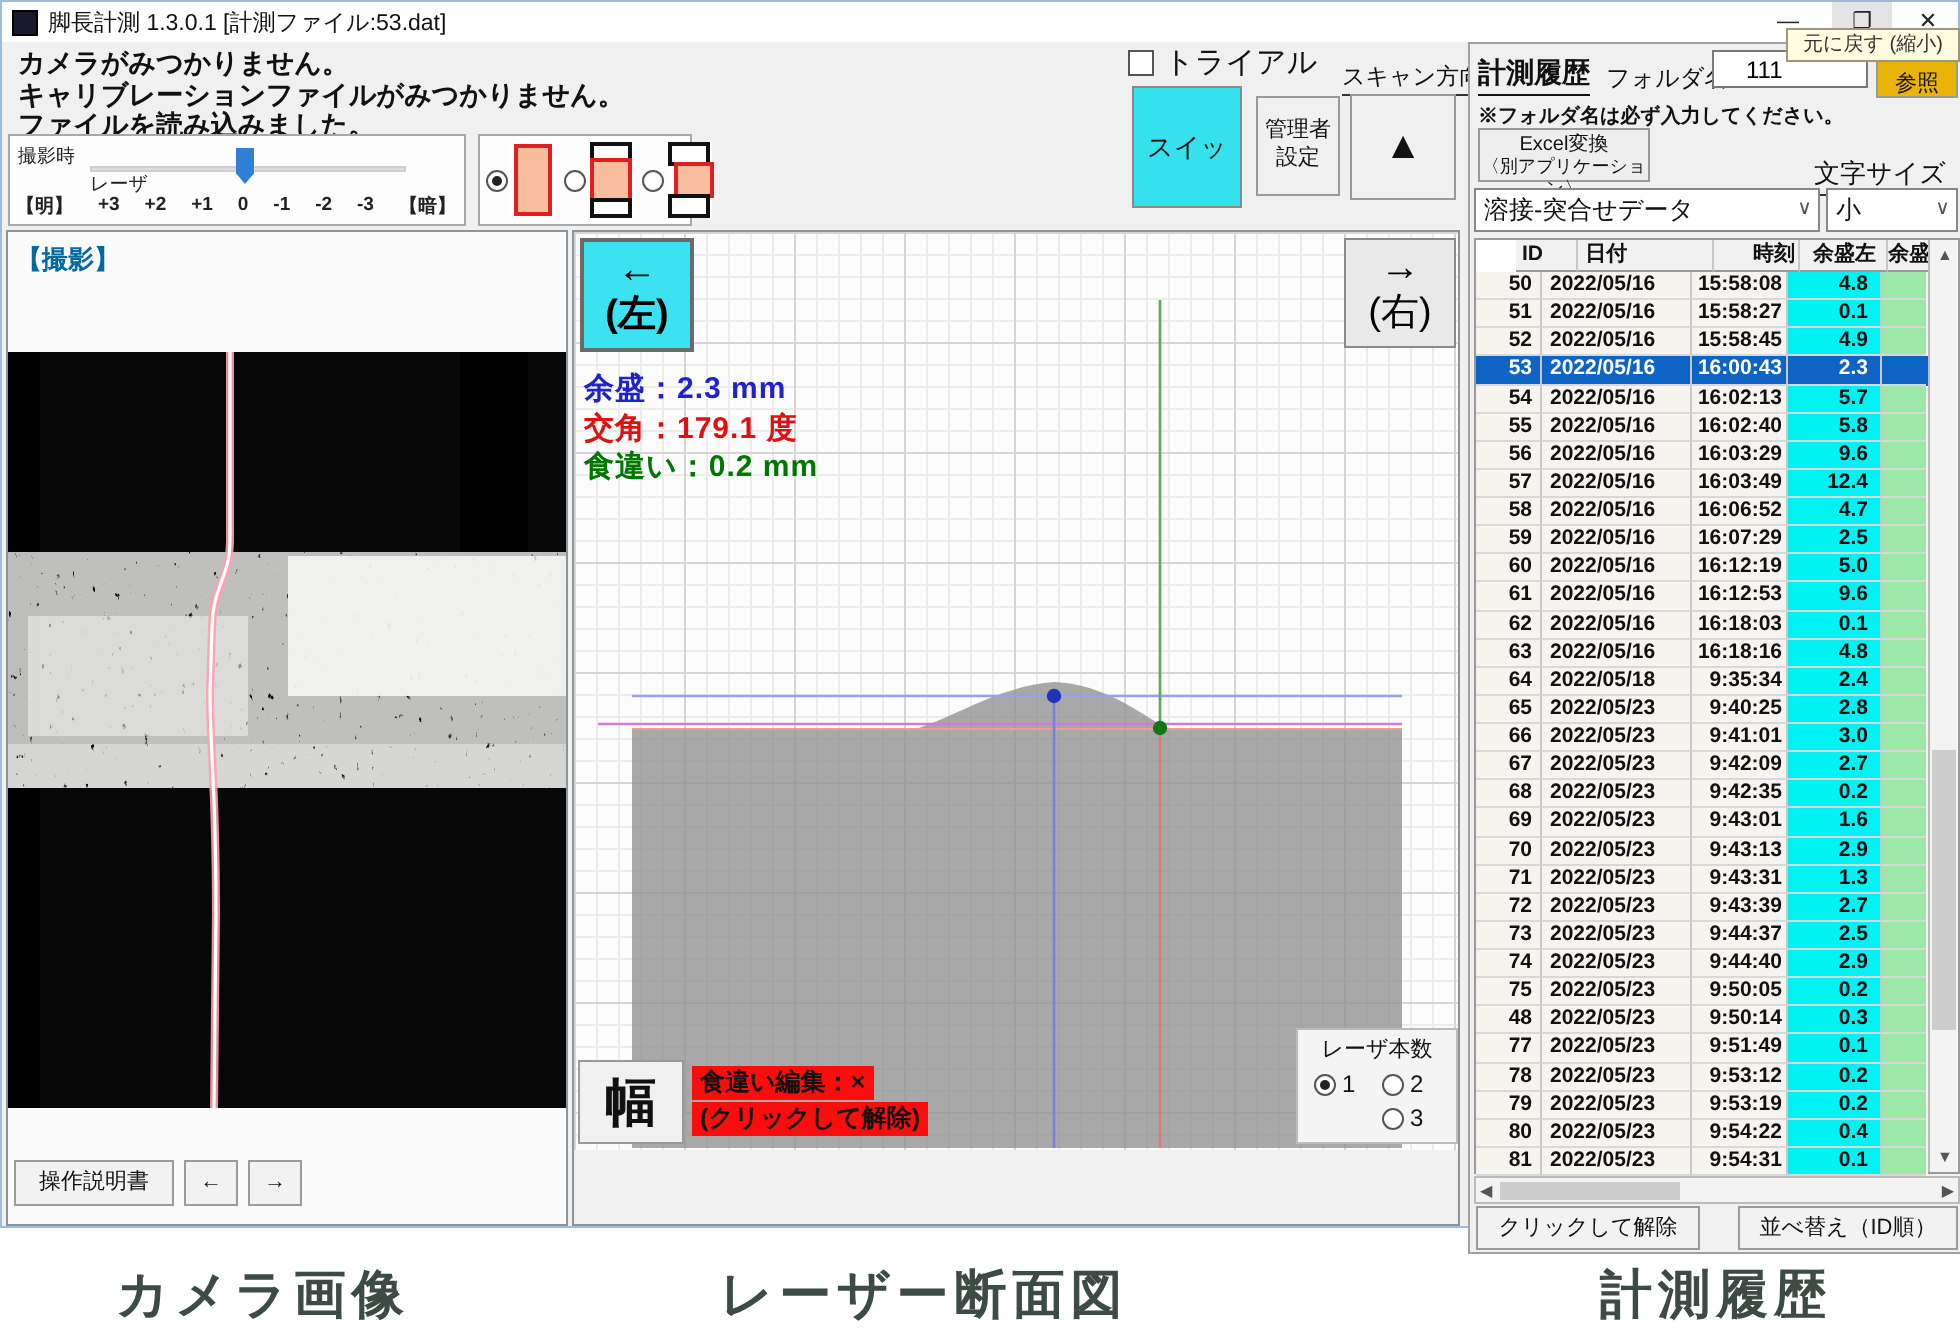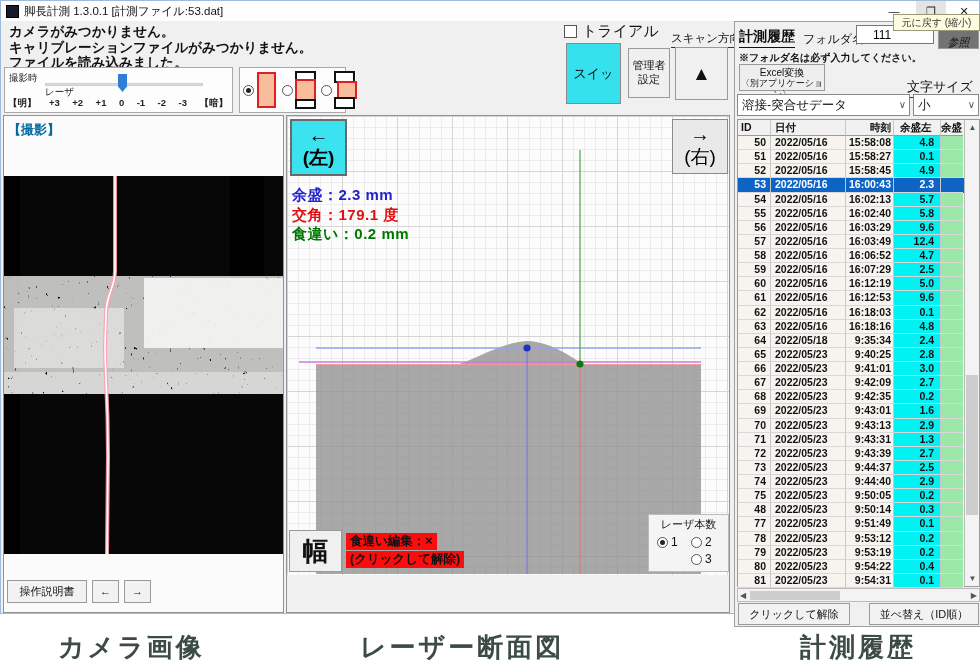--- a/index.html
+++ b/index.html
@@ -77,35 +77,35 @@
   #lasercnt .t { text-align:center; font-size:11px; padding-top:2px; }
   .lrow { display:flex; margin:3px 0 0 8px; }
   .lopt { display:flex; align-items:center; width:34px; font-size:12px; }
   .lopt .radio { margin-right:3px; }
 
   
   #histpanel { position:absolute; left:733px; top:20px; width:247px; height:606px; background:#f0f0f0; border:1px solid #a0a0a0; }
   #histtitle { position:absolute; left:4px; top:6px; font-size:14px; font-weight:bold; color:#111; border-bottom:1.5px solid #111; padding-bottom:1px; }
   #folderlbl { position:absolute; left:68px; top:9px; font-size:12px; color:#111; }
   #folderinput { position:absolute; left:121px; top:3px; width:78px; height:19px; border:1px solid #777; background:#fff; font-size:12px; padding-left:16px; font-family:"Liberation Sans",sans-serif; }
-  #browsebtn { position:absolute; left:203px; top:2px; width:41px; height:25px; background:#737373; border:1px solid #9a9a9a; font-size:11px; text-align:center; line-height:34px; color:#111; overflow:hidden;font-style:italic; }
+  #browsebtn { position:absolute; left:203px; top:2px; width:41px; height:25px; background:#eab308; border:1px solid #9a9a9a; font-size:11px; text-align:center; line-height:34px; color:#111; overflow:hidden; }
   #histnote { position:absolute; left:4px; top:29px; font-size:10px; font-weight:bold; color:#111; }
   #excelbtn { position:absolute; left:4px; top:42px; width:86px; height:27px; background:#eee; border:1px solid #9a9a9a; text-align:center; color:#111; padding-top:2px; }
   #excelbtn .l1 { font-size:10px; line-height:11px; } #excelbtn .l2 { font-size:9px; line-height:11px; }
   #fontsizelbl { position:absolute; left:172px; top:56px; font-size:13px; color:#111; border-bottom:1px solid #333; padding-bottom:1px; }
   .select { position:absolute; top:72px; height:22px; background:#fff; border:1px solid #888; font-size:12.5px; color:#111; line-height:20px; padding-left:4px; }
   #sel-type { left:2px; width:173px; }
   #sel-font { left:178px; width:66px; }
   .selarr { position:absolute; right:3px; top:0; font-size:10px; color:#555; }
 
   
   #histtable { position:absolute; left:2px; top:97px; width:243px; height:468px; background:#fff; border:1px solid #9a9a9a; display:flex; }
   #tleft { width:226px; display:flex; flex-direction:column; }
   .trow { display:flex; flex:none; height:14.13px; background:#f7f4ef; }
-  .trow.hdr { height:16px; background:#f1f1f1; font-weight:bold; }
+  .trow.hdr { height:16px; background:#f1f1f1; font-weight:bold;margin-left:20px; }
   .tcell { border-right:1px solid #c8c8c8; border-bottom:1px solid #d8d8d8; font-size:10.5px; font-weight:bold; color:#111; line-height:13.5px; overflow:hidden; white-space:nowrap; }
   .hdr .tcell { line-height:15px; border-bottom:1px solid #9a9a9a; }
   .c-id { width:33px; text-align:right; padding-right:4px; }
   .c-date { width:75px; padding-left:4px; }
   .c-time { width:48px; text-align:right; padding-right:2px; }
   .c-val { width:47px; text-align:right; padding-right:6px; background:#00f2f2; }
   .c-extra { width:22px; background:#9ce8a8; border-right:none; }
   .hdr .c-id { text-align:left; padding-left:3px; }
   .hdr .c-val, .hdr .c-extra { background:#f1f1f1; }
   .hdr .c-val { text-align:left; padding-left:6px; }

